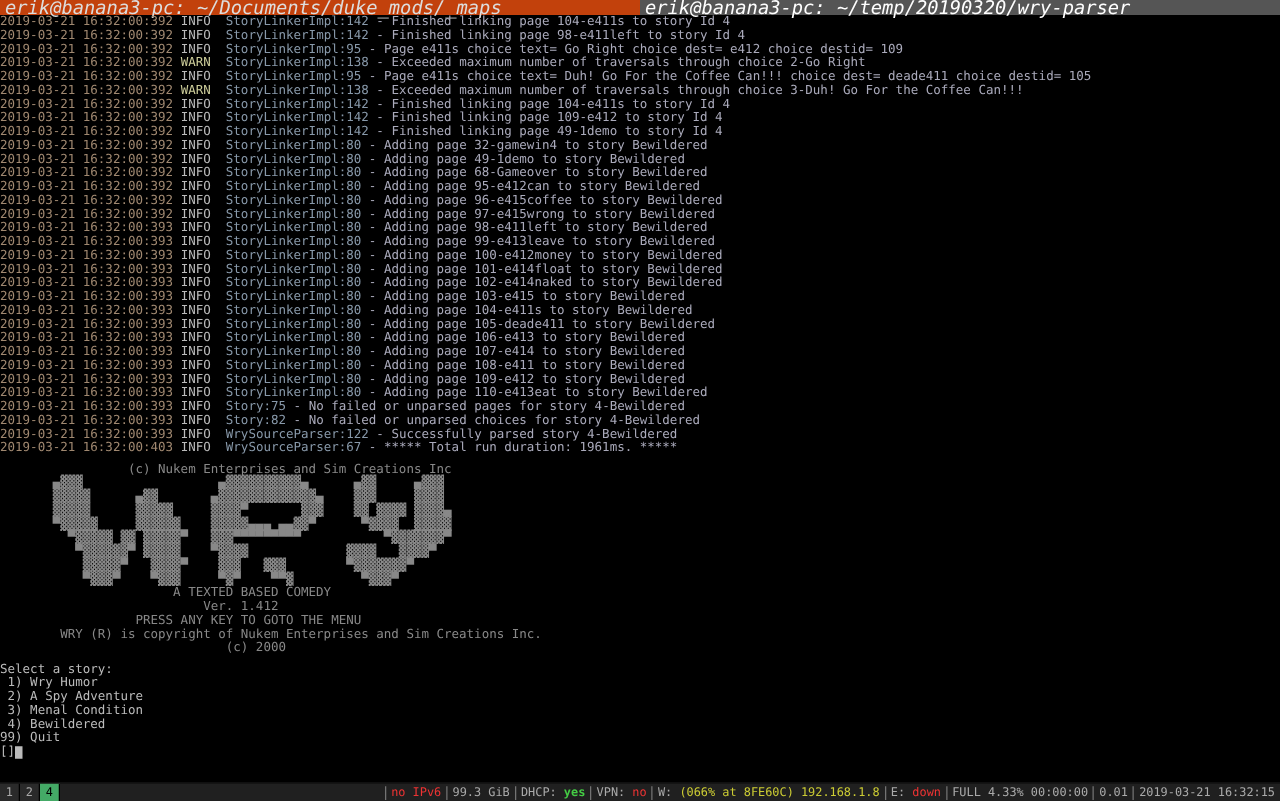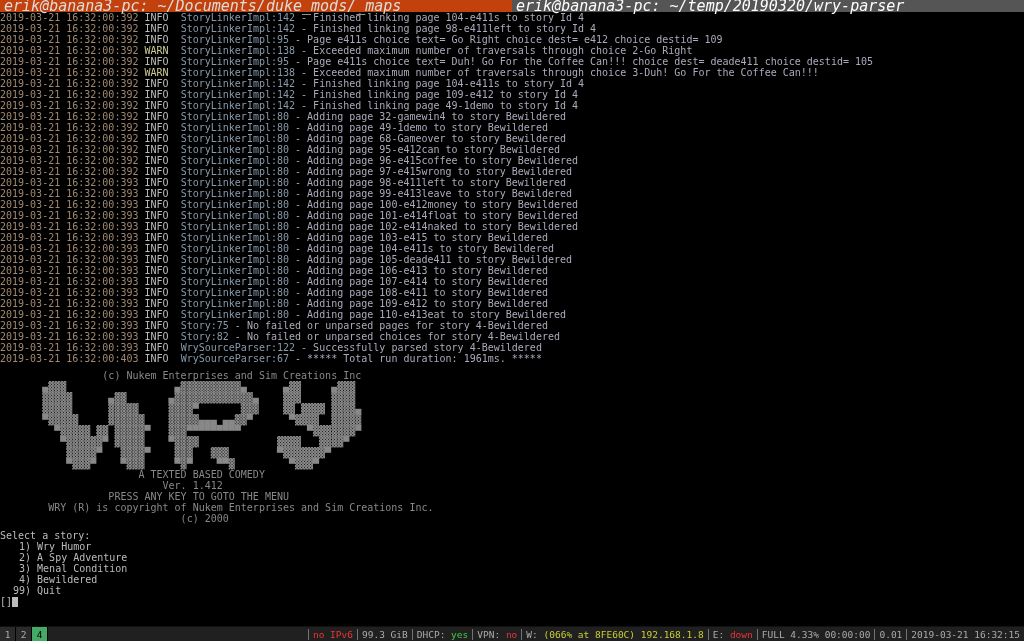--- a/index.html
+++ b/index.html
@@ -46,24 +46,24 @@
   .ws-tabs { display:flex; height:100%; }
   .ws-tabs div {
     width:16px; text-align:center; line-height:15px;
     background:#2a2a2a; color:#aaa;
     border-right:1px solid #000;
   }
   .ws-tabs .active { background:#4a6; color:#000; }
   .spacer { flex:1; }
   .seg { padding:0 4px; border-left:1px solid #737373; }
   .c-red    { color:#e33; }
-  .c-green  { color:#4c4; }
+  .c-green  { color:#4c4;font-weight:bold; }
   .c-yellow { color:#cc3; }
   .c-gray   { color:#aaa; }
-  .menu-item { color:#bbb;margin-left:13px; }
+  .menu-item { color:#bbb; }
   .cursor { display:inline-block; width:6px; height:10px; background:#bbb; vertical-align:bottom; }
 </style>
 </head>
 <body>
 
 <div class="titlebar">
   <div class="left">erik@banana3-pc: ~/Documents/duke_mods/_maps</div>
   <div class="right">erik@banana3-pc: ~/temp/20190320/wry-parser</div>
 </div>
 

